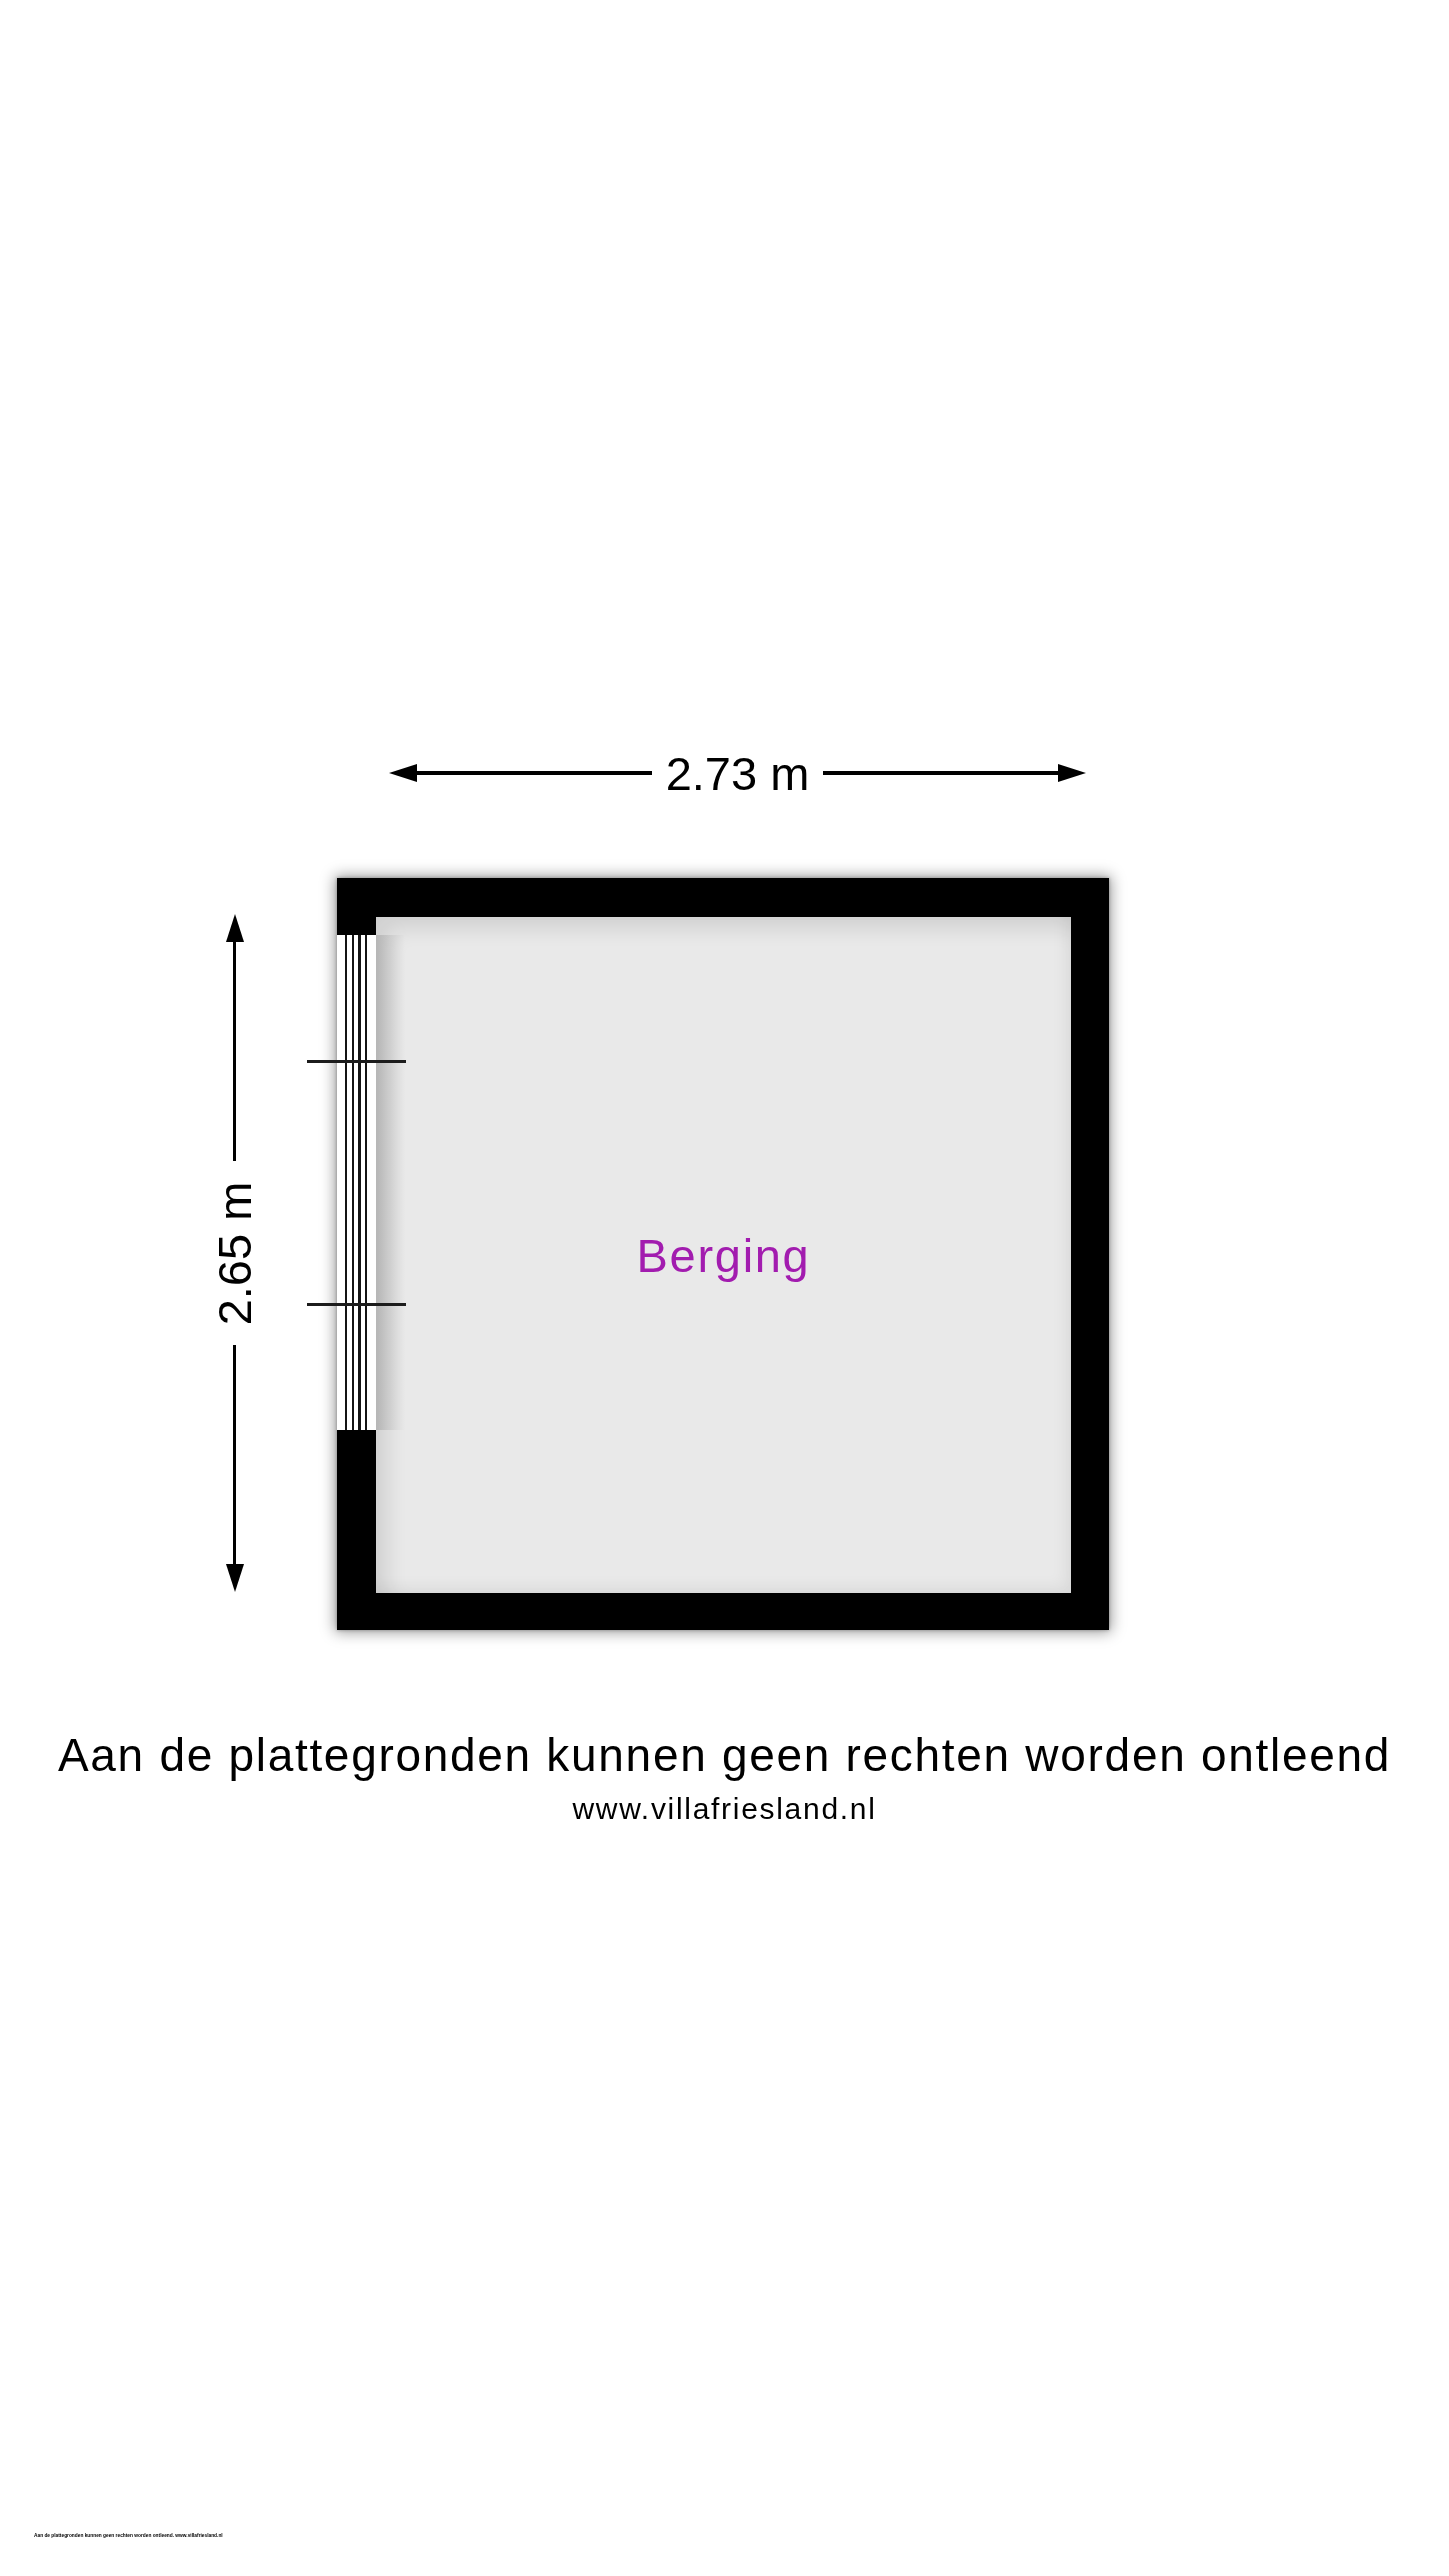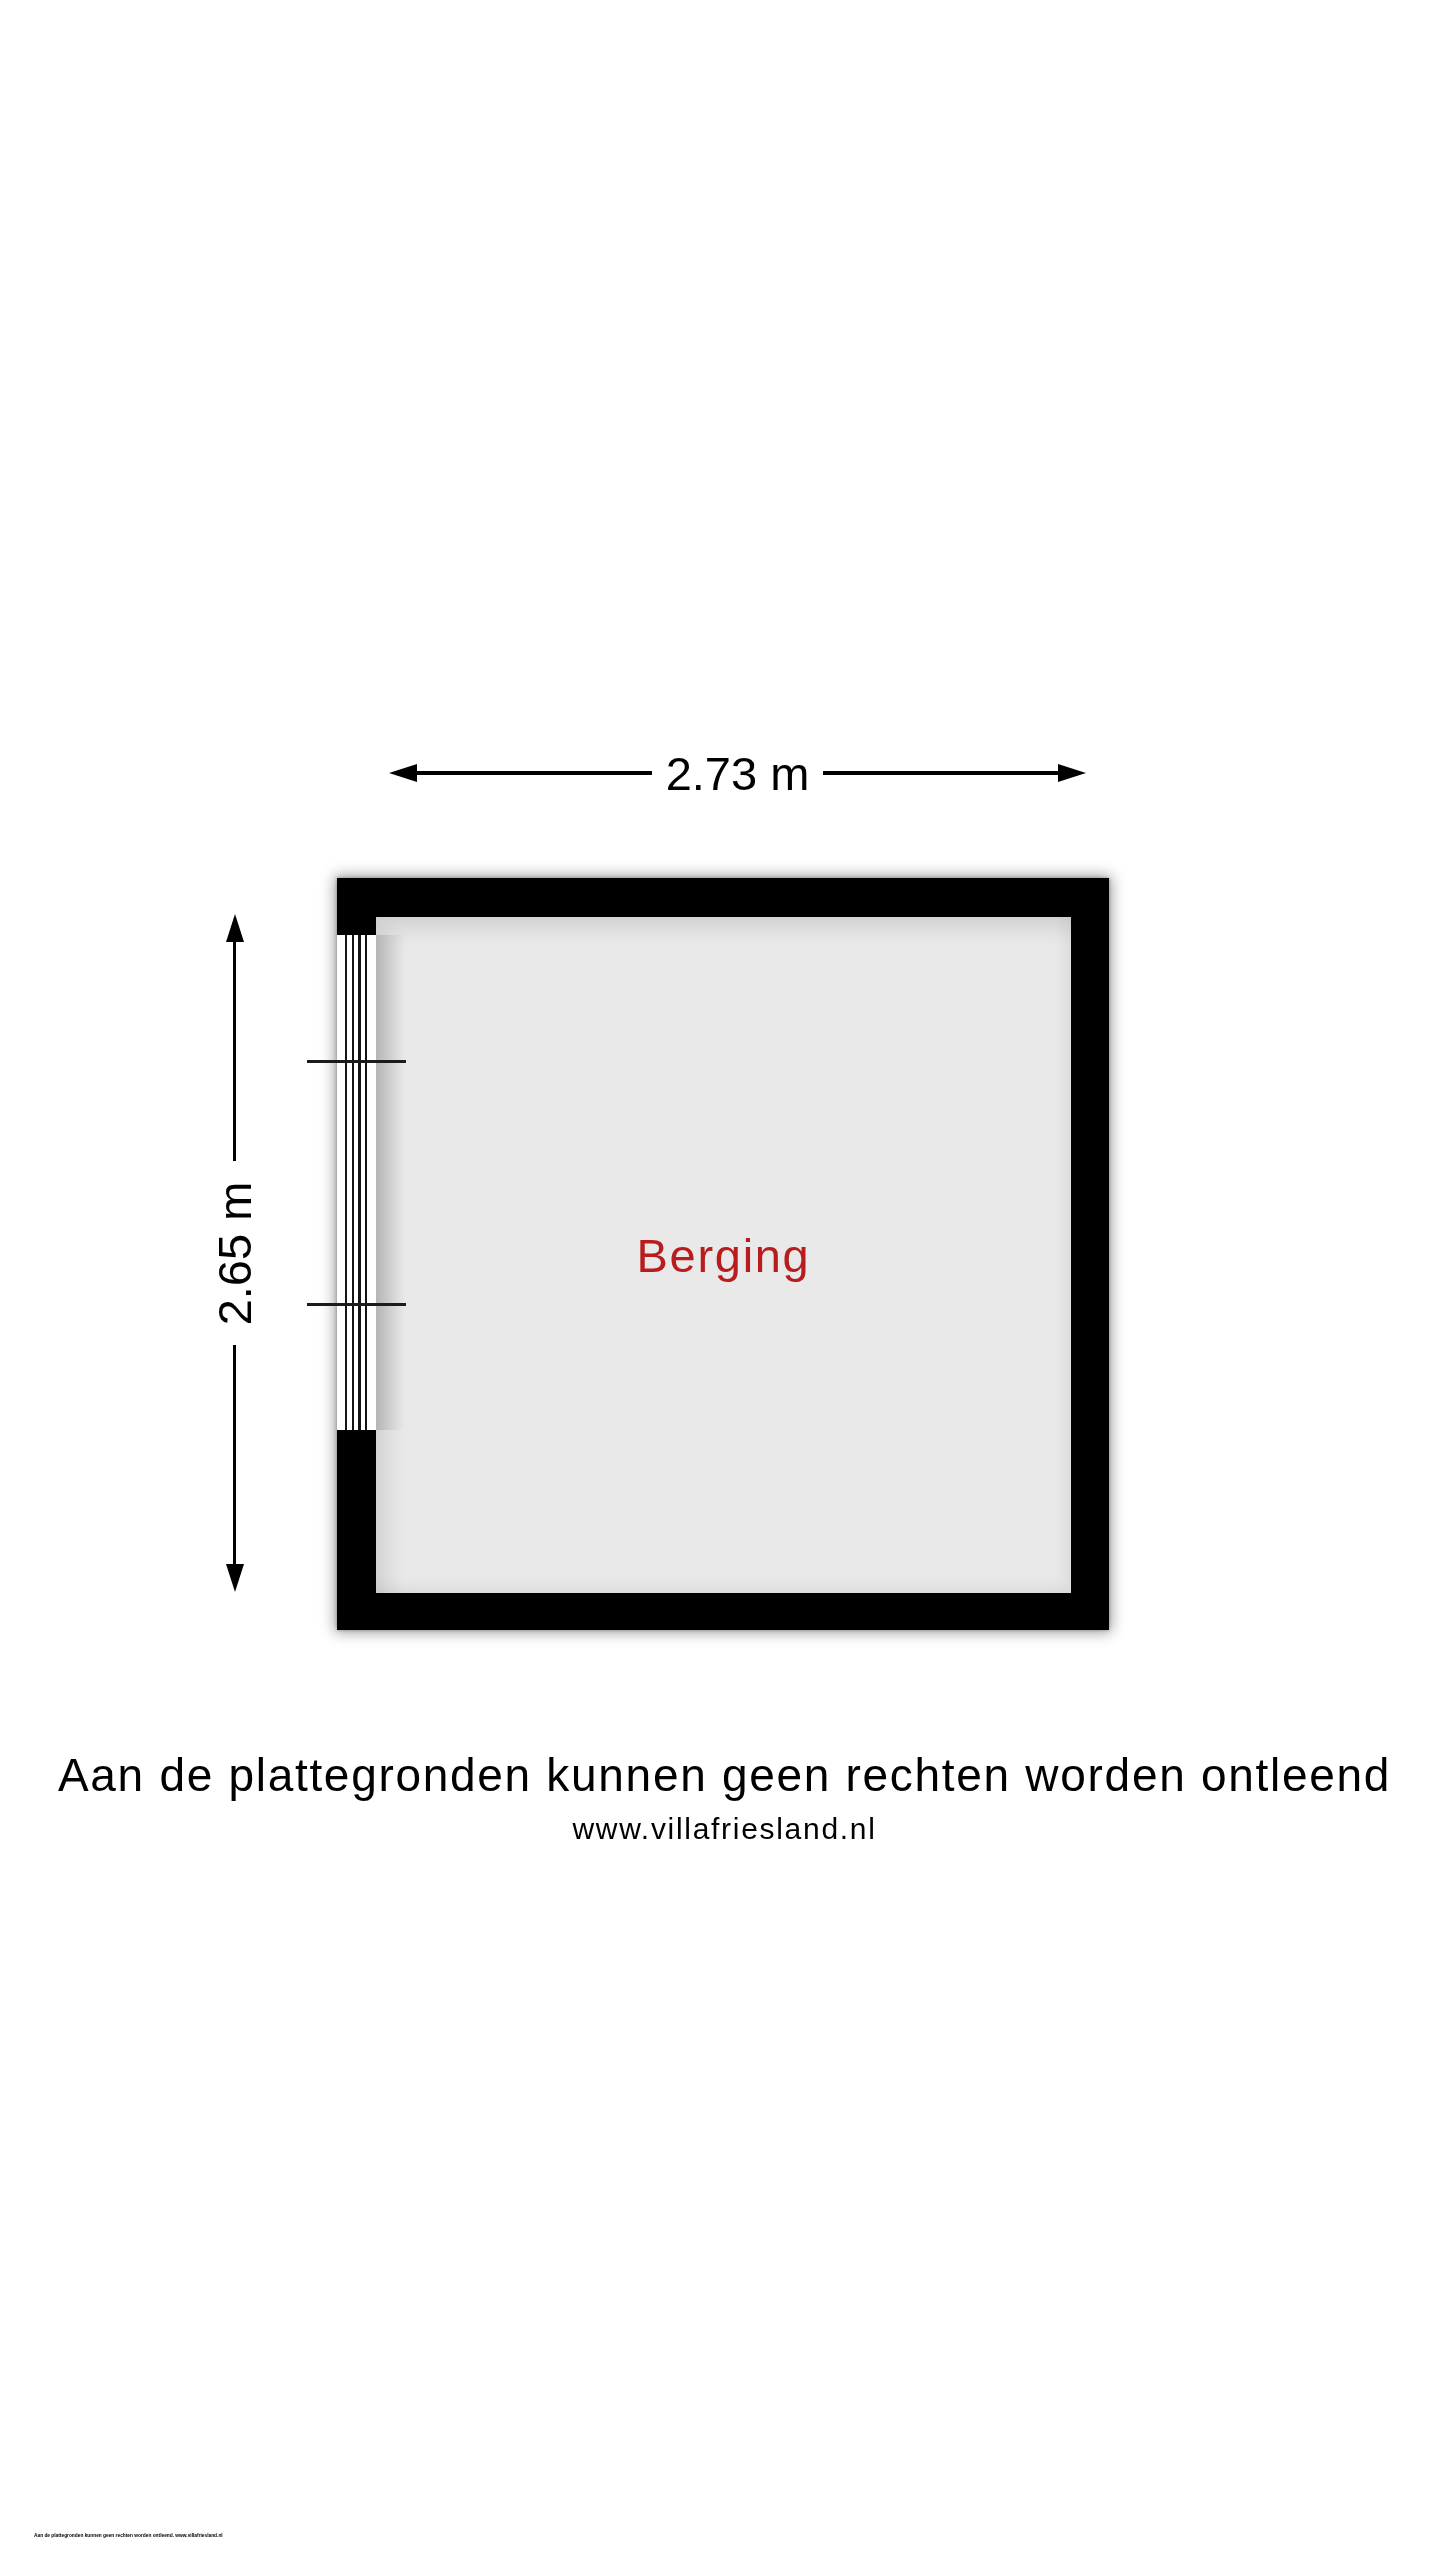--- a/index.html
+++ b/index.html
@@ -65,21 +65,21 @@
     box-shadow: 0 0 13.7px 1.7px rgba(0,0,0,0.40), 0 0 3.4px rgba(0,0,0,0.30);
   }
   .room-interior {
     position: absolute; left: 39px; top: 39px; right: 38px; bottom: 37px;
     background: var(--interior, #e9e9e9);
     box-shadow: inset 12px 12px 20.6px rgba(0,0,0,0.10),
                 inset -6.9px -6.9px 13.7px rgba(0,0,0,0.05);
     display: flex; align-items: center; justify-content: center;
   }
   .room-label {
-    font-size: 47px; letter-spacing: 1.7px; color: #b91c1c; white-space: nowrap;
+    font-size: 47px; letter-spacing: 1.7px; color: #a21caf; white-space: nowrap;
   }
   .window {
     position: absolute; left: 0; top: 57px; width: 39px; height: 495px;
     background: var(--window, #fff);
     background-image: linear-gradient(to right,
       transparent 0px, transparent 7.7px,  #141414 7.7px,  #141414 10px,
       transparent 10px, transparent 14.6px, #141414 14.6px, #141414 16.7px,
       transparent 16.7px, transparent 21.5px, #141414 21.5px, #141414 23.6px,
       transparent 23.6px, transparent 28px, #141414 28px, #141414 30.5px,
       transparent 30.5px);
@@ -89,21 +89,20 @@
     background: linear-gradient(to right, rgba(0,0,0,0.14), rgba(0,0,0,0));
   }
   .tick { position: absolute; left: -30px; width: 99px; height: 2.6px; background: #1c1c1c; }
   .tick-top { top: 182px; }
   .tick-bottom { top: 425px; }
 
   
   .disclaimer {
     left: 0; top: 1728px; width: 1449px;
     text-align: center;
-    margin-top: 20px;
   }
   .disclaimer .line1 {
     font-size: 46px; line-height: 54px; letter-spacing: 1.7px; white-space: nowrap;
   }
   .disclaimer .line2 {
     font-size: 30px; line-height: 54px; letter-spacing: 1.7px; white-space: nowrap;
   }
 
   
   .footer-small {

